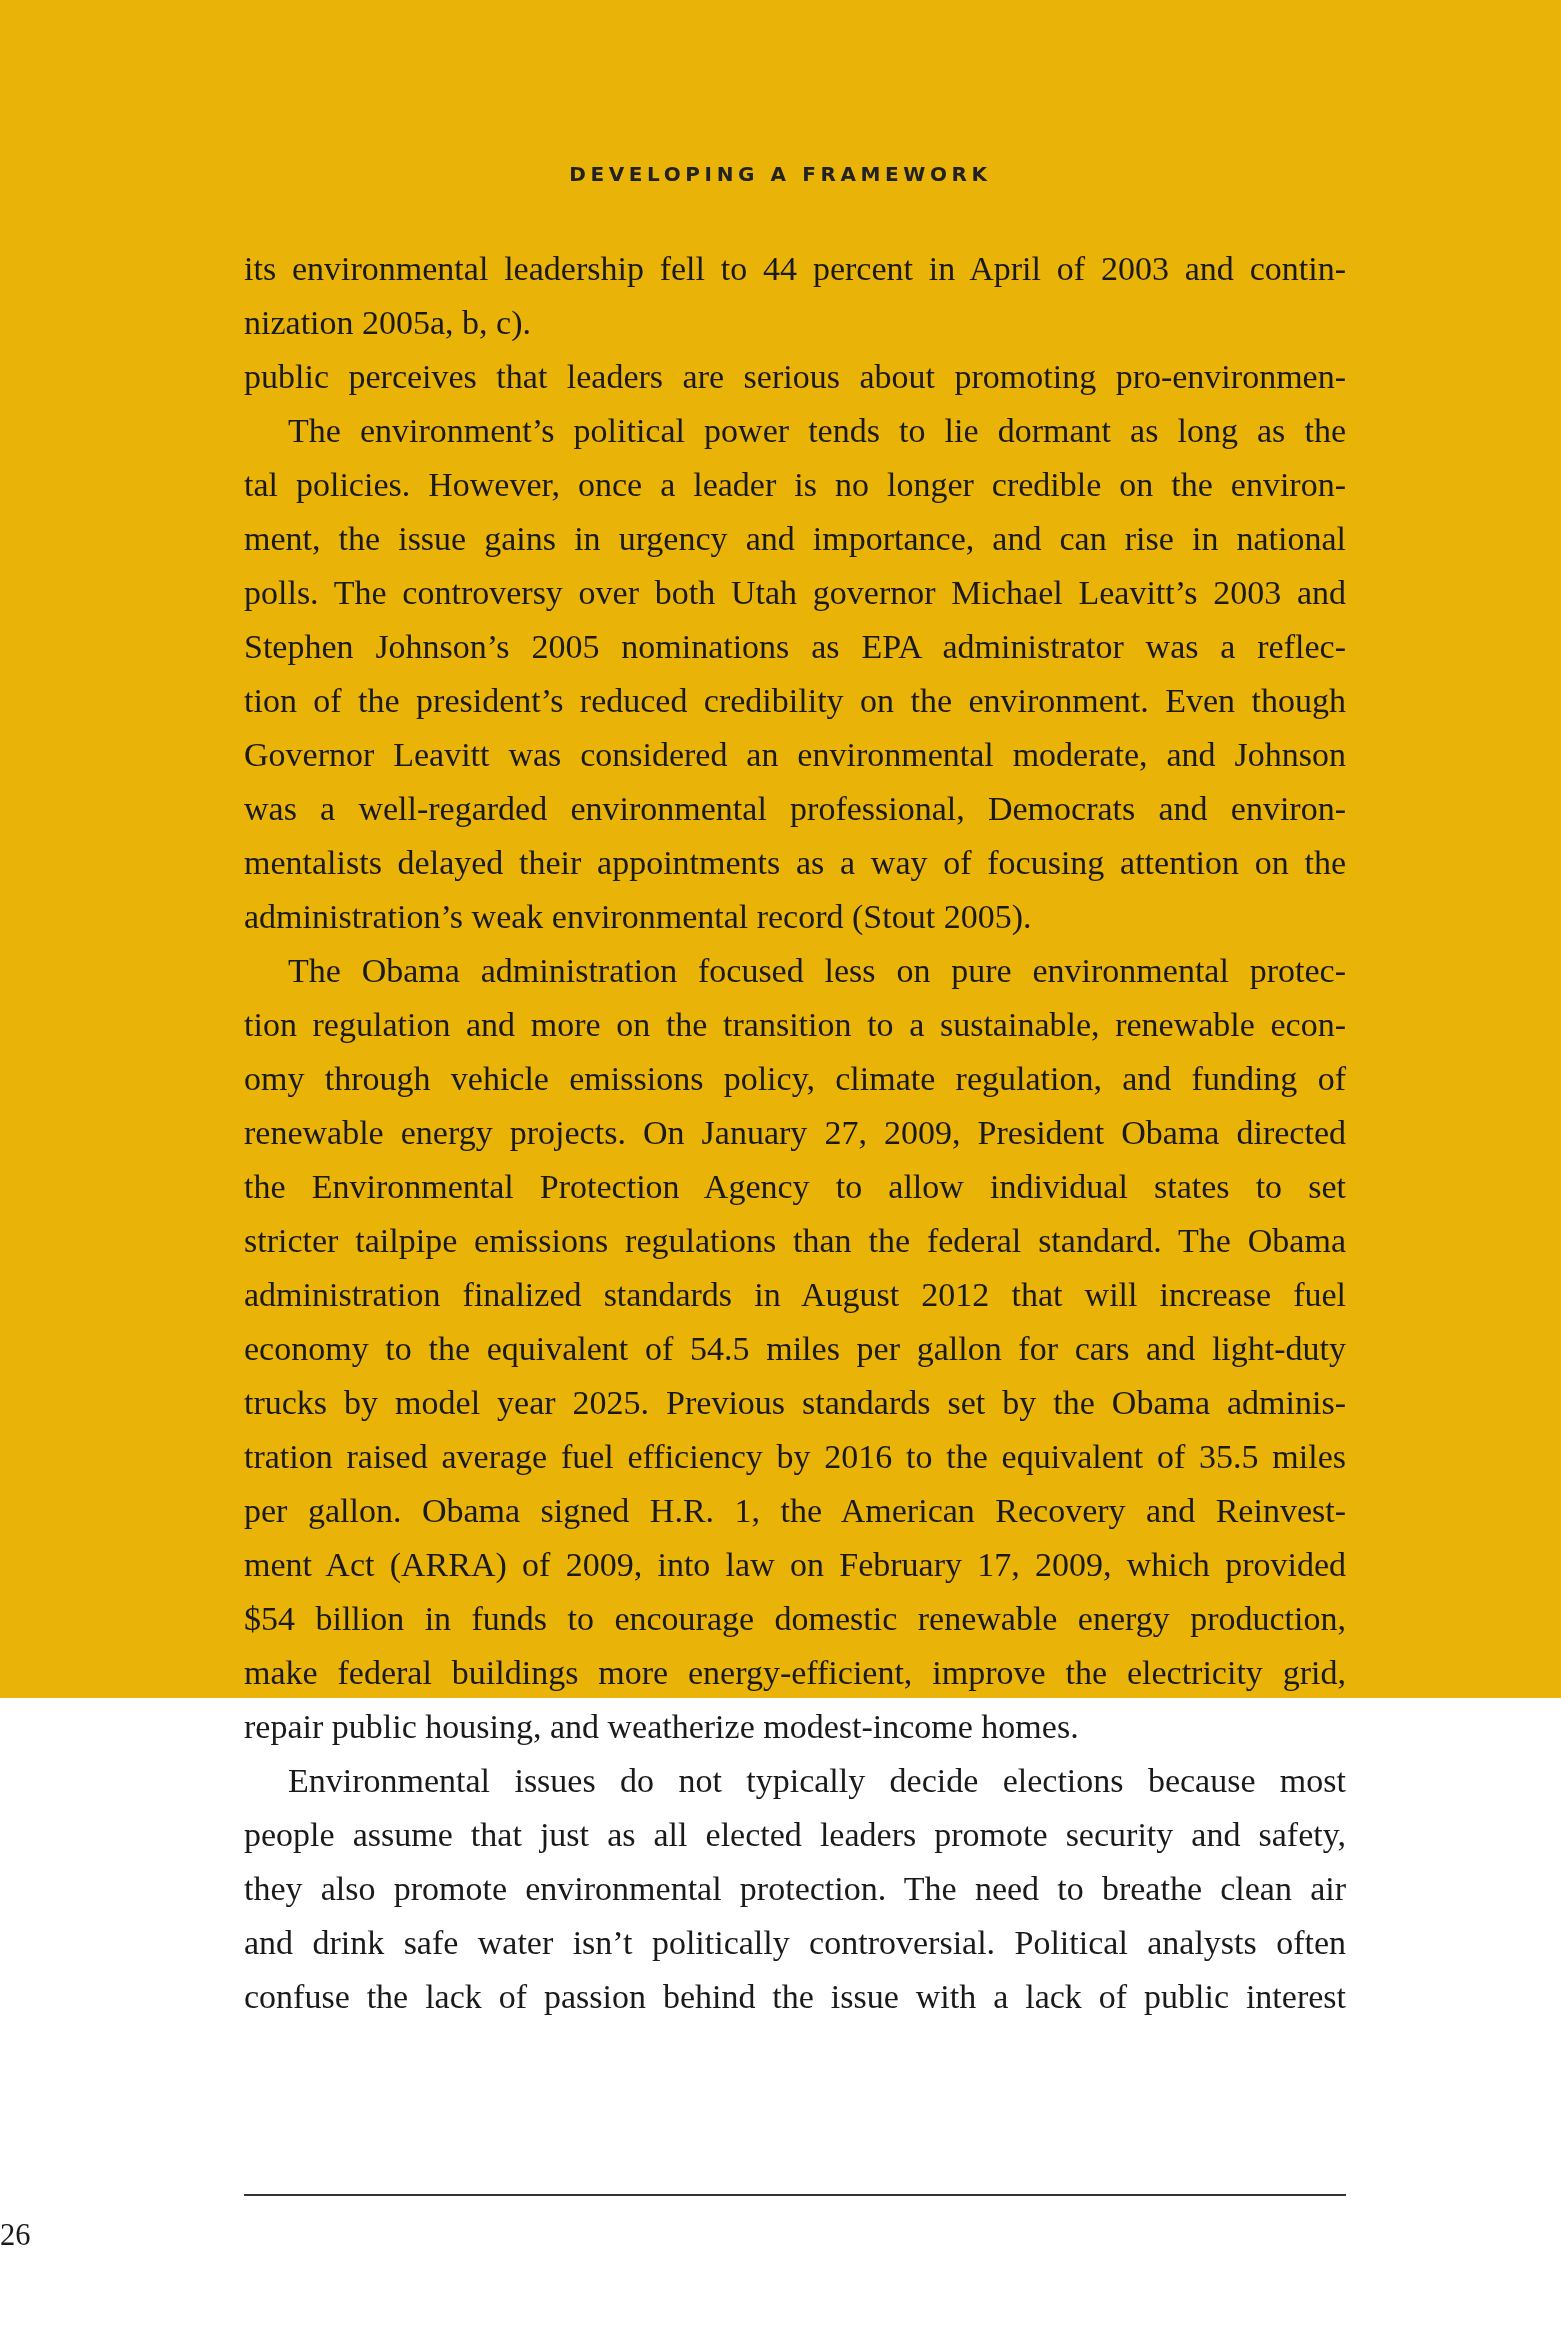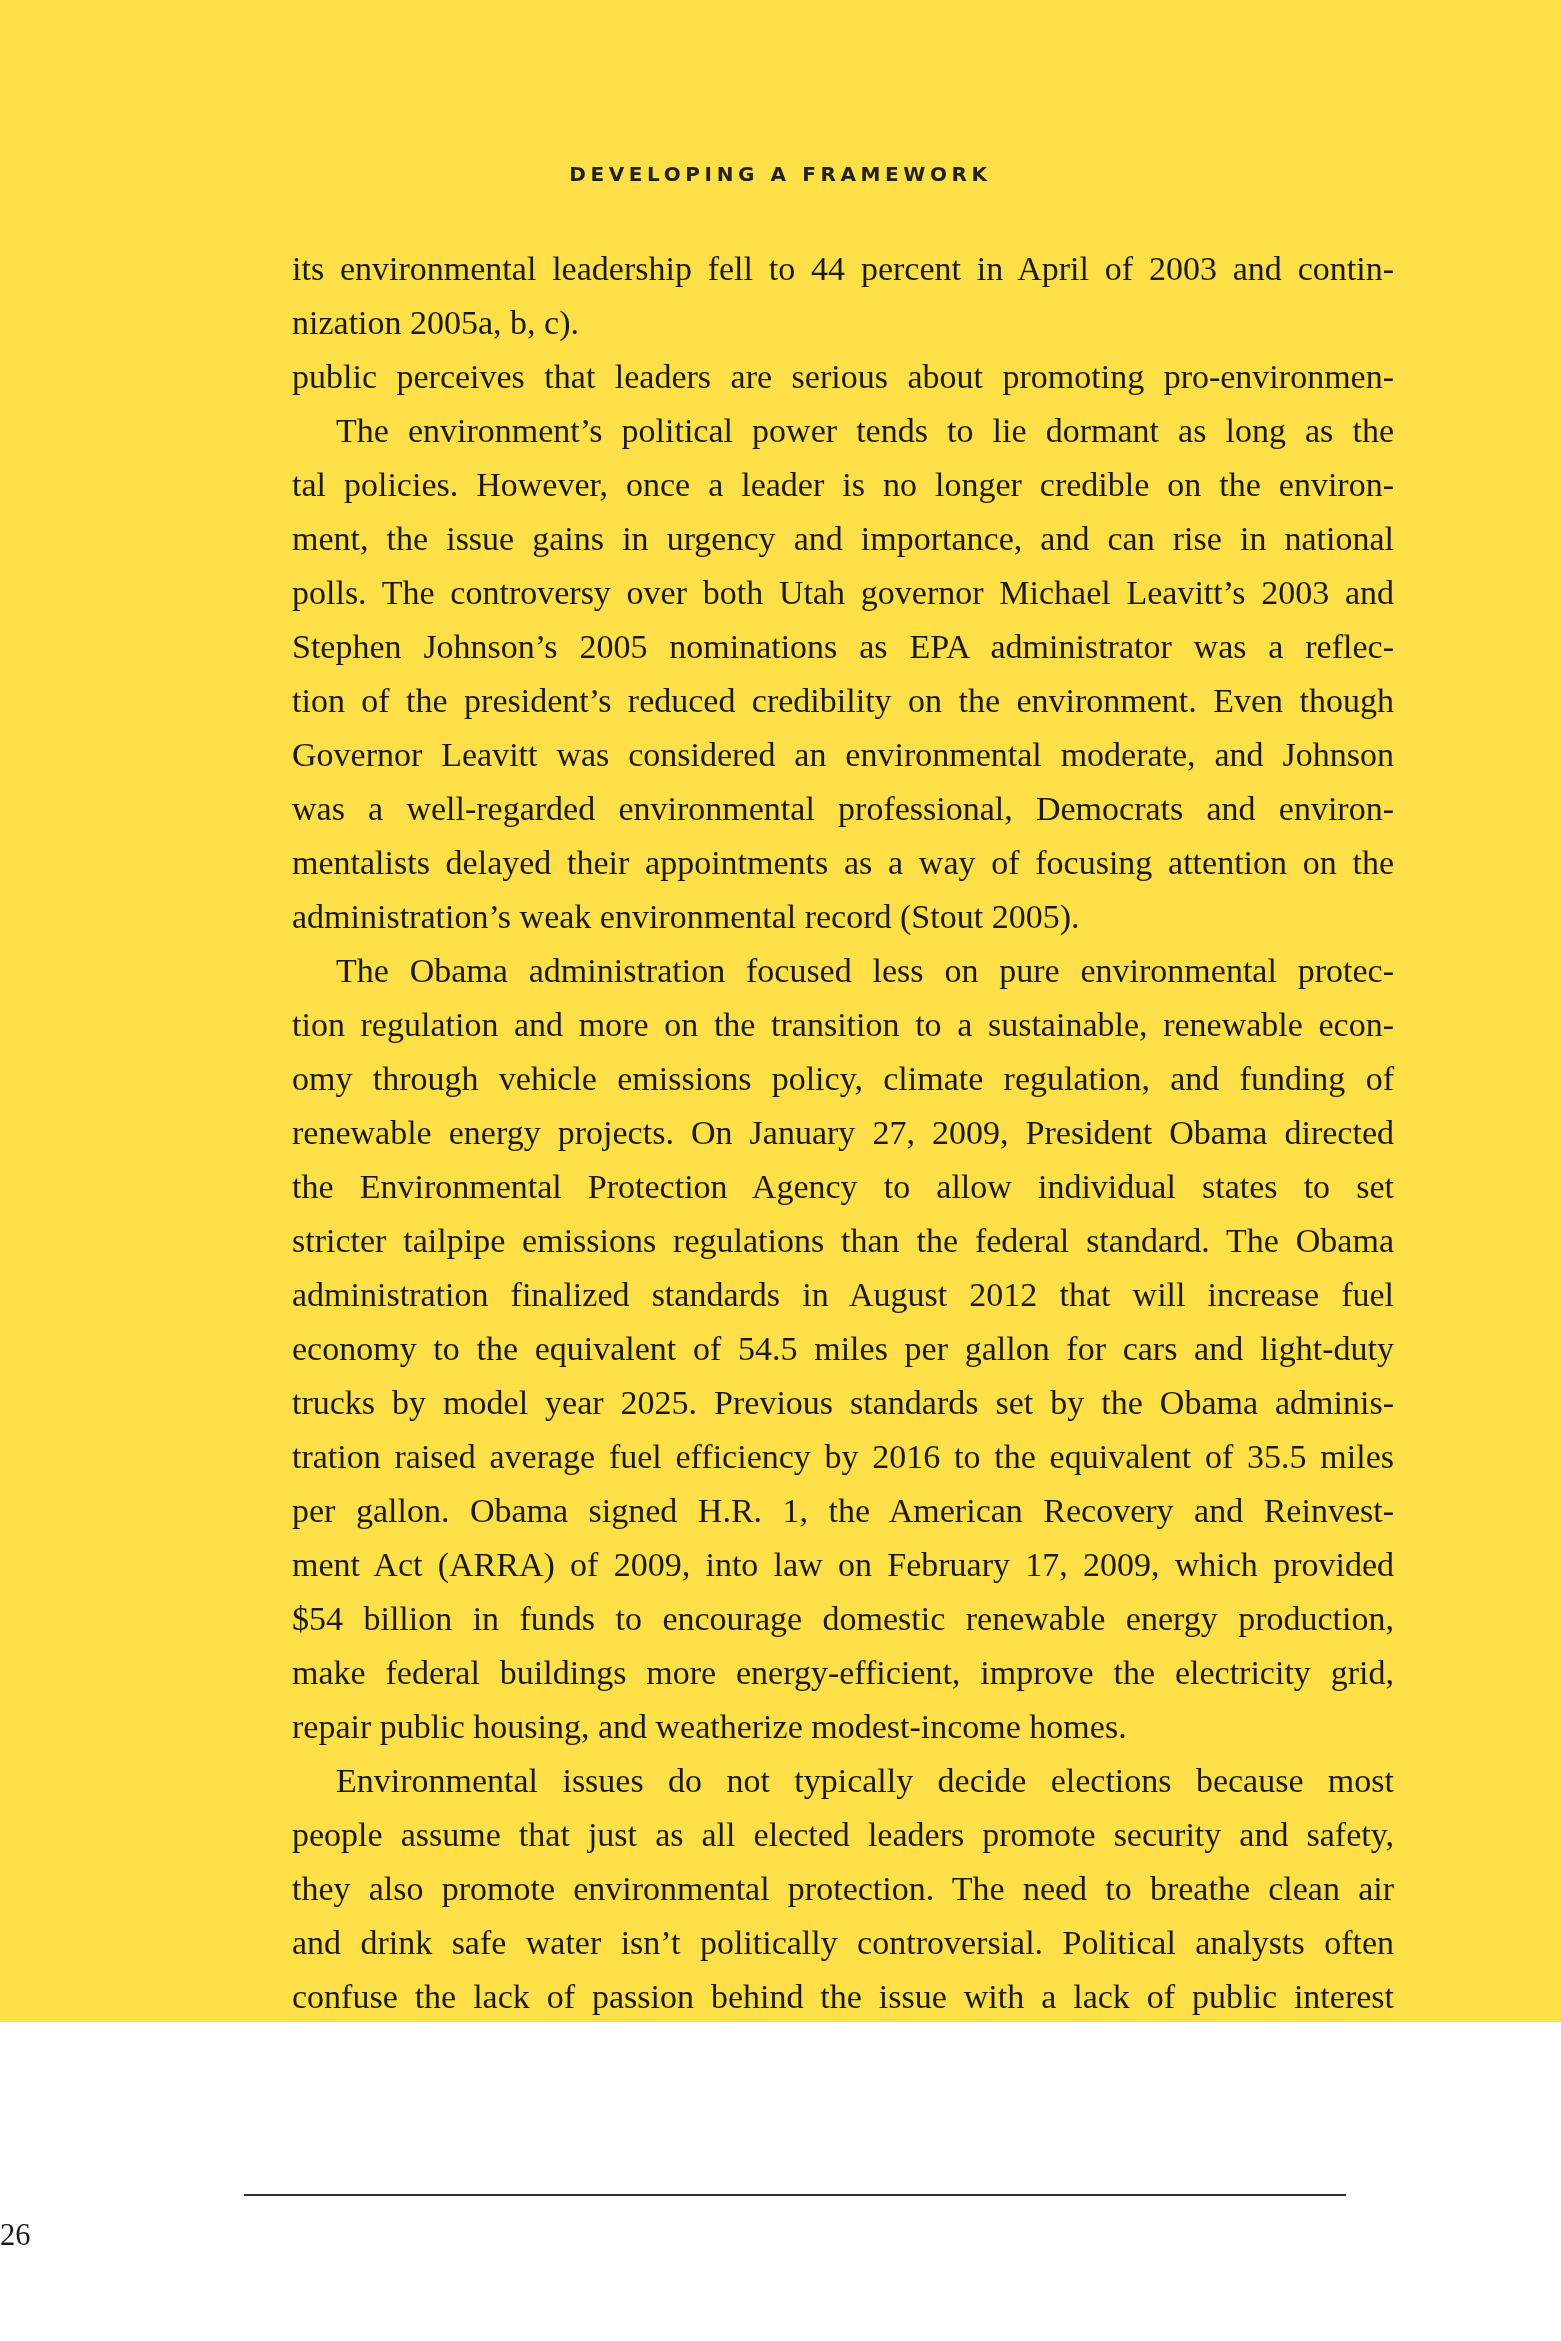--- a/index.html
+++ b/index.html
@@ -1,27 +1,26 @@
 <!DOCTYPE html>
 <html style="font-size:12.2px"><head>
 <meta charset="utf-8">
 <style>
   html, body { margin: 0; padding: 0; background: #ffffff; }
   body { width: 1561px; height: 2342px; position: relative; overflow: hidden; color: #1a1a1a; }
-  .page { position: absolute; left: 0; top: 0; width: 1561px; height: 2022px; background: #fde047; }
+  .page { position: absolute; left: 0; top: 0; width: 1561px; height: 1698px; background: #eab308; }
   .running-head {
     position: absolute; left: 0; width: 1561px; top: 162px; text-align: center;
     font-family: "DejaVu Sans", sans-serif; font-size: 20px; font-weight: bold;
     letter-spacing: 4.6px; color: #222;
   }
   .body-text {
     position: absolute; left: 244px; top: 242px; width: 1102px;
     font-family: "Liberation Serif", serif; font-size: 34px; line-height: 54px;
     color: #1a1a1a;
-    margin-left: 48px;
   }
   .line { display: block; white-space: nowrap; text-align: justify; text-align-last: justify; height: 54px; }
   .line.last { text-align-last: left; }
   .line.indent { padding-left: 44px; }
   .footer-rule {
     position: absolute; left: 244px; top: 2194px; width: 1102px; height: 2.3px; background: #333;
   }
   .page-number {
     position: absolute; left: 0; width: 1561px; top: 2218px; text-align: left;
     font-family: "Liberation Serif", serif; font-size: 30.5px; color: #1a1a1a;

